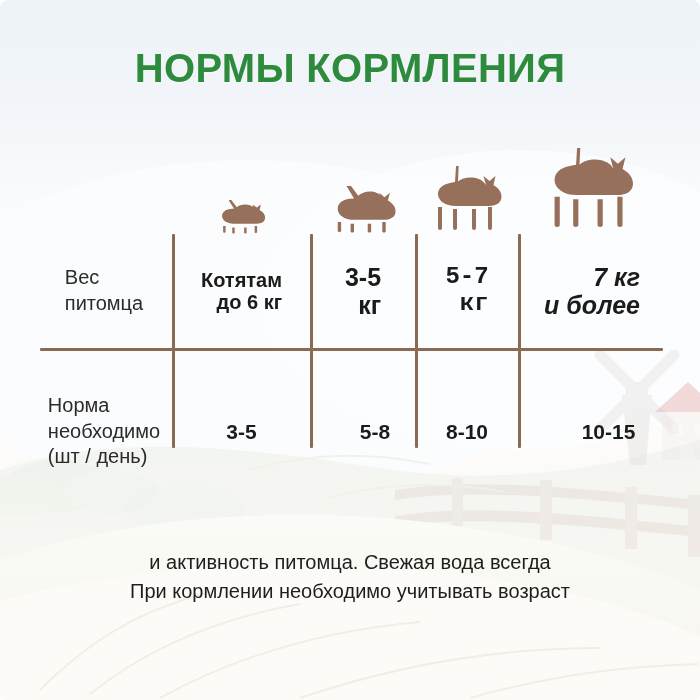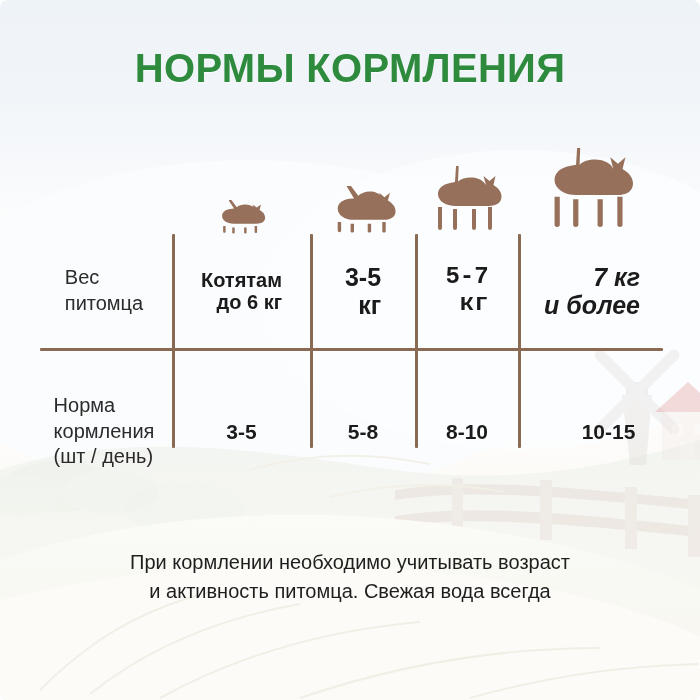--- a/index.html
+++ b/index.html
@@ -314,29 +314,29 @@
     <div class="cell row1 hdr h3" style="left:481px; width:142px;">
       <div>
         <div>7 кг</div>
         <div>и более</div>
       </div>
     </div>
 
     <div class="cell row2 rowlabel" style="left:0px; width:126px;">
       <div>
         <div>Норма</div>
-        <div>кормления</div>
+        <div>необходимо</div>
         <div>(шт / день)</div>
       </div>
     </div>
 
     <div class="cell row2 val" style="left:135px; width:133px;">3-5</div>
-    <div class="cell row2 val" style="left:273px; width:100px;">5-8</div>
+    <div class="cell row2 val" style="left:285px; width:100px;">5-8</div>
     <div class="cell row2 val" style="left:378px; width:98px;">8-10</div>
     <div class="cell row2 val" style="left:481px; width:142px;padding-left:33px;">10-15</div>
   </div>
 
   <div class="note">
+    <span>и активность питомца. Свежая вода всегда</span>
     <span>При кормлении необходимо учитывать возраст</span>
-    <span>и активность питомца. Свежая вода всегда</span>
   </div>
 
 </div>
 
 </body></html>

